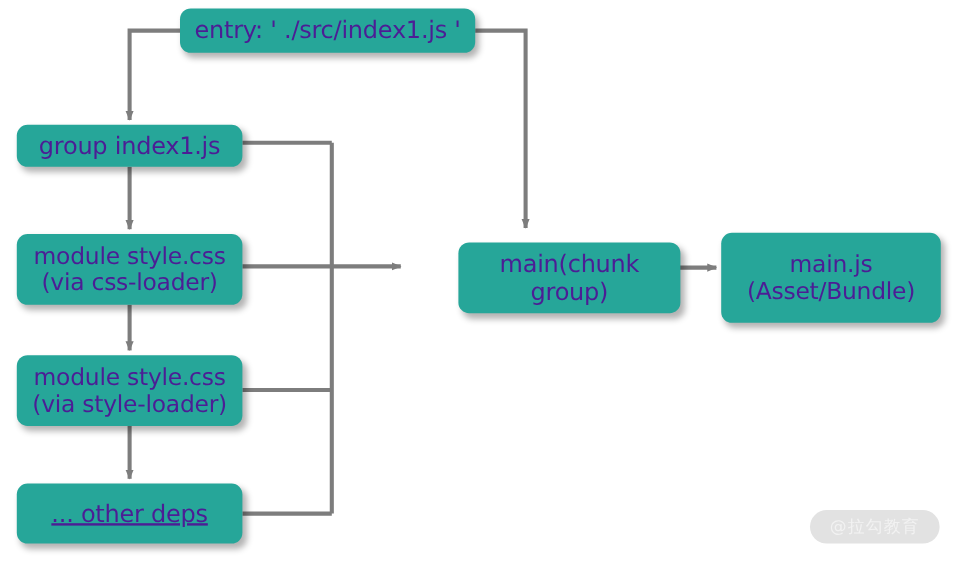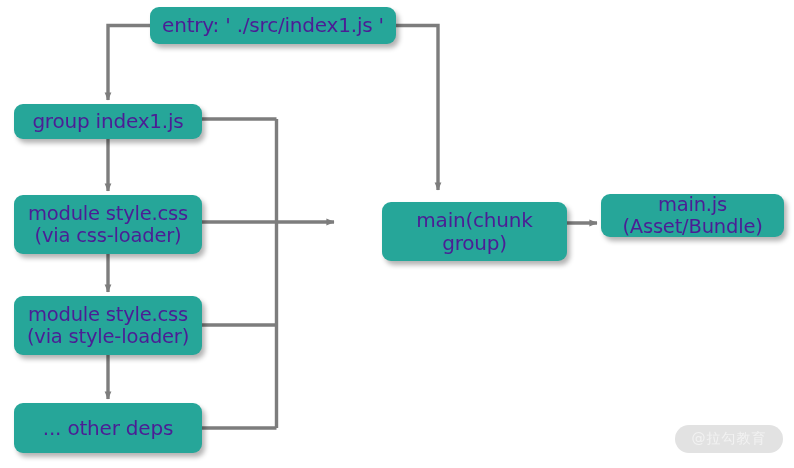--- a/index.html
+++ b/index.html
@@ -42,23 +42,23 @@
     box-shadow: 3px 4px 5px rgba(0,0,0,0.30);
     z-index: 2;
   }
   .node .txt { display: block; padding: 0 8px; white-space: pre-line; }
   .node.two-line { font-size: 19.5px; }
 
   #node-entry      { left: 150px; top: 7px;   width: 246px; height: 37px; font-size: 20px; }
   #node-index      { left: 14px;  top: 104px; width: 188px; height: 35px; }
   #node-cssloader  { left: 14px;  top: 195px; width: 188px; height: 59px; }
   #node-styleloader{ left: 14px;  top: 296px; width: 188px; height: 59px; }
-  #node-otherdeps  { left: 14px;  top: 403px; width: 188px; height: 50px; }
+  #node-otherdeps  { left: 14px;  top: 403px; width: 188px; height: 50px; text-decoration: underline; }
   #node-chunkgroup { left: 338px; top: 202px; width: 185px; height: 59px; margin-left: 44px; }
-  #node-bundle     { left: 601px; top: 194px; width: 183px; height: 43px; text-align: center; }
+  #node-bundle     { left: 601px; top: 194px; width: 183px; height: 75px; text-align: center; }
 
   #watermark {
     position: absolute;
     left: 675px;
     top: 425px;
     width: 108px;
     height: 28px;
     border-radius: 14px;
     background: #e2e2e2;
     color: #f2f2f2;

